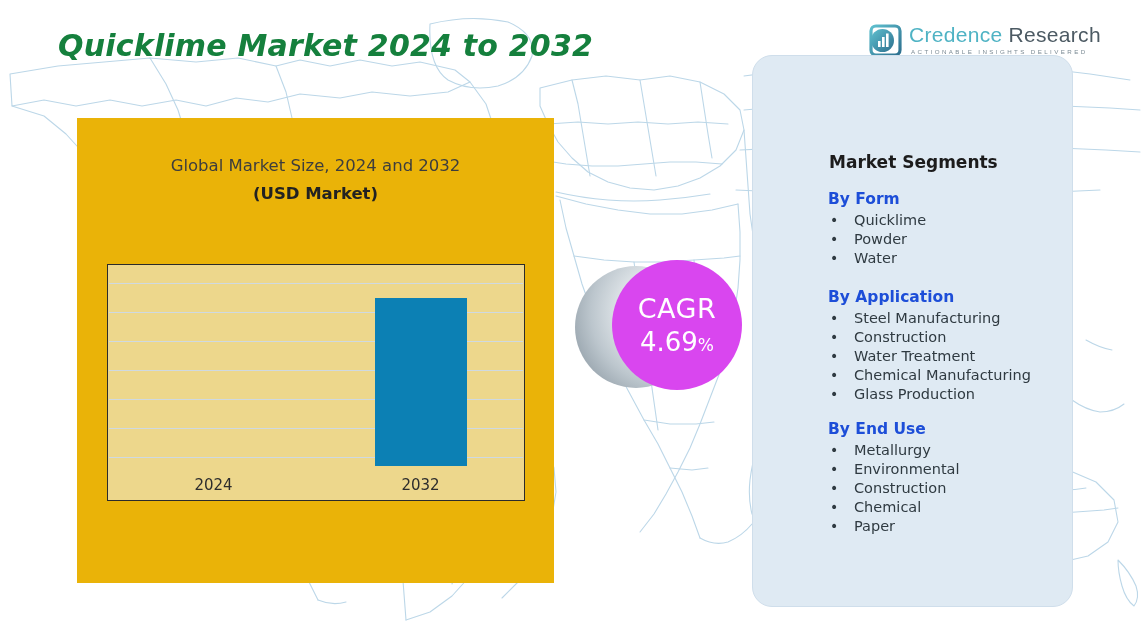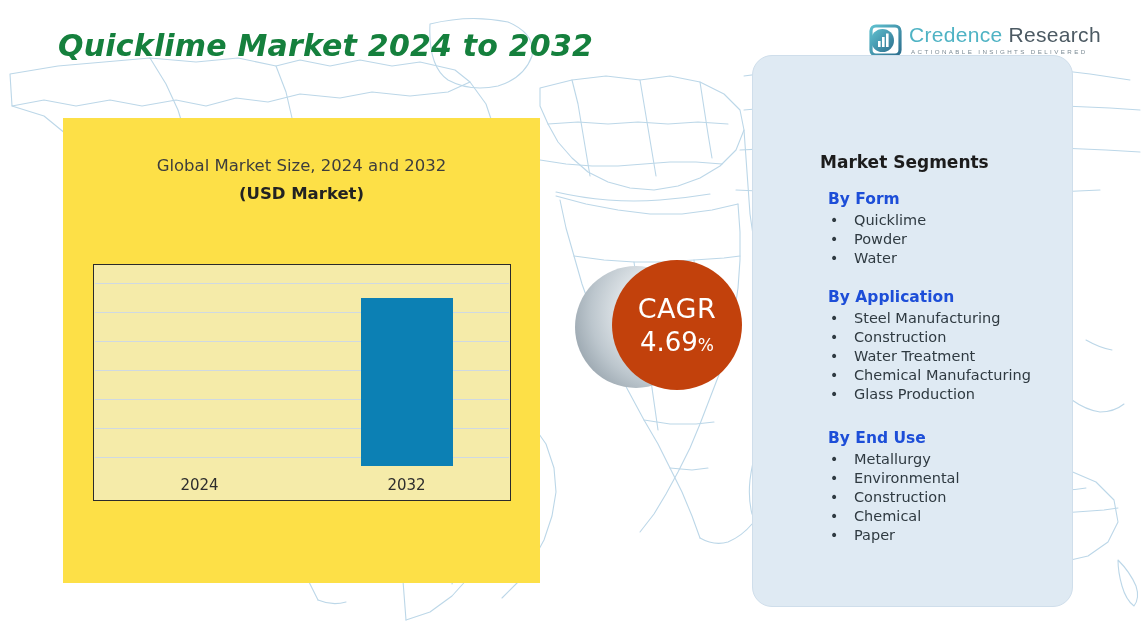--- a/index.html
+++ b/index.html
@@ -31,22 +31,22 @@
   #logo-name{font-size:21px;color:#2f4a5a;letter-spacing:.3px;white-space:nowrap;}
   #logo-name .c1{color:#4fb3c4;}
   #logo-name .c2{color:#4c5a63;}
   #logo-tag{
     font-size:6.2px;color:#7c8b95;letter-spacing:2.4px;
     white-space:nowrap;margin-top:1px;margin-left:2px;text-transform:uppercase;
   }
 
   
   #left-panel{
-    position:absolute;left:63px;top:118px;width:477px;height:465px;
-    background:#fde047;
+    position:absolute;left:77px;top:118px;width:477px;height:465px;
+    background:#eab308;
   }
   #chart-title{
     position:absolute;left:0;right:0;top:38px;
     text-align:center;font-size:16.5px;color:#3d3d3d;
     font-family:"DejaVu Sans", sans-serif;
   }
   #chart-subtitle{
     position:absolute;left:0;right:0;top:66px;
     text-align:center;font-size:16.5px;font-weight:bold;color:#222;
     font-family:"DejaVu Sans", sans-serif;
@@ -75,41 +75,41 @@
   }
 
   
   #cagr-wrap{position:absolute;left:575px;top:258px;width:180px;height:135px;}
   #cagr-shadow{
     position:absolute;left:0px;top:8px;width:122px;height:122px;border-radius:50%;
     background:radial-gradient(circle at 72% 38%, #ffffff 0%, #e9edf0 30%, #bcc6cd 62%, #9aa6af 82%, #c9d2d8 100%);
   }
   #cagr-circle{
     position:absolute;left:37px;top:2px;width:130px;height:130px;border-radius:50%;
-    background:#c2410c;
+    background:#d946ef;
     display:flex;flex-direction:column;align-items:center;justify-content:center;
   }
   #cagr-label{
     color:#fff;font-size:27px;letter-spacing:.5px;line-height:1;
     font-family:"DejaVu Sans", sans-serif;
   }
   #cagr-value{
     color:#fff;font-size:26px;line-height:1;margin-top:7px;
     font-family:"DejaVu Sans", sans-serif;
   }
   #cagr-value .pct{font-size:17px;}
 
   
   #right-panel{
     position:absolute;left:752px;top:55px;width:321px;height:552px;
     background:#dfeaf3;border:1px solid #cfdeeb;border-radius:20px;
     box-sizing:border-box;
   }
   #seg-title{
-    position:absolute;left:67px;top:96px;
+    position:absolute;left:76px;top:96px;
     font-size:17px;font-weight:bold;color:#1c1c1c;white-space:nowrap;
     font-family:"DejaVu Sans", sans-serif;
   }
   .seg-group{position:absolute;left:75px;width:250px;}
   .seg-head{
     font-size:15.5px;font-weight:bold;color:#1d4ed8;white-space:nowrap;
     margin-bottom:3px;font-family:"DejaVu Sans", sans-serif;
   }
   .seg-item{
     font-size:14.5px;color:#2f3a41;white-space:nowrap;
@@ -278,21 +278,21 @@
           <div class="seg-item"><span class="bullet">•</span><span>Water</span></div>
         </div>
         <div class="seg-group" style="top: 232px;">
           <div class="seg-head">By Application</div>
           <div class="seg-item"><span class="bullet">•</span><span>Steel Manufacturing</span></div>
           <div class="seg-item"><span class="bullet">•</span><span>Construction</span></div>
           <div class="seg-item"><span class="bullet">•</span><span>Water Treatment</span></div>
           <div class="seg-item"><span class="bullet">•</span><span>Chemical Manufacturing</span></div>
           <div class="seg-item"><span class="bullet">•</span><span>Glass Production</span></div>
         </div>
-        <div class="seg-group" style="top: 373px;">
+        <div class="seg-group" style="top: 364px;">
           <div class="seg-head">By End Use</div>
           <div class="seg-item"><span class="bullet">•</span><span>Metallurgy</span></div>
           <div class="seg-item"><span class="bullet">•</span><span>Environmental</span></div>
           <div class="seg-item"><span class="bullet">•</span><span>Construction</span></div>
           <div class="seg-item"><span class="bullet">•</span><span>Chemical</span></div>
           <div class="seg-item"><span class="bullet">•</span><span>Paper</span></div>
         </div>
       </div>
   </div>
 

